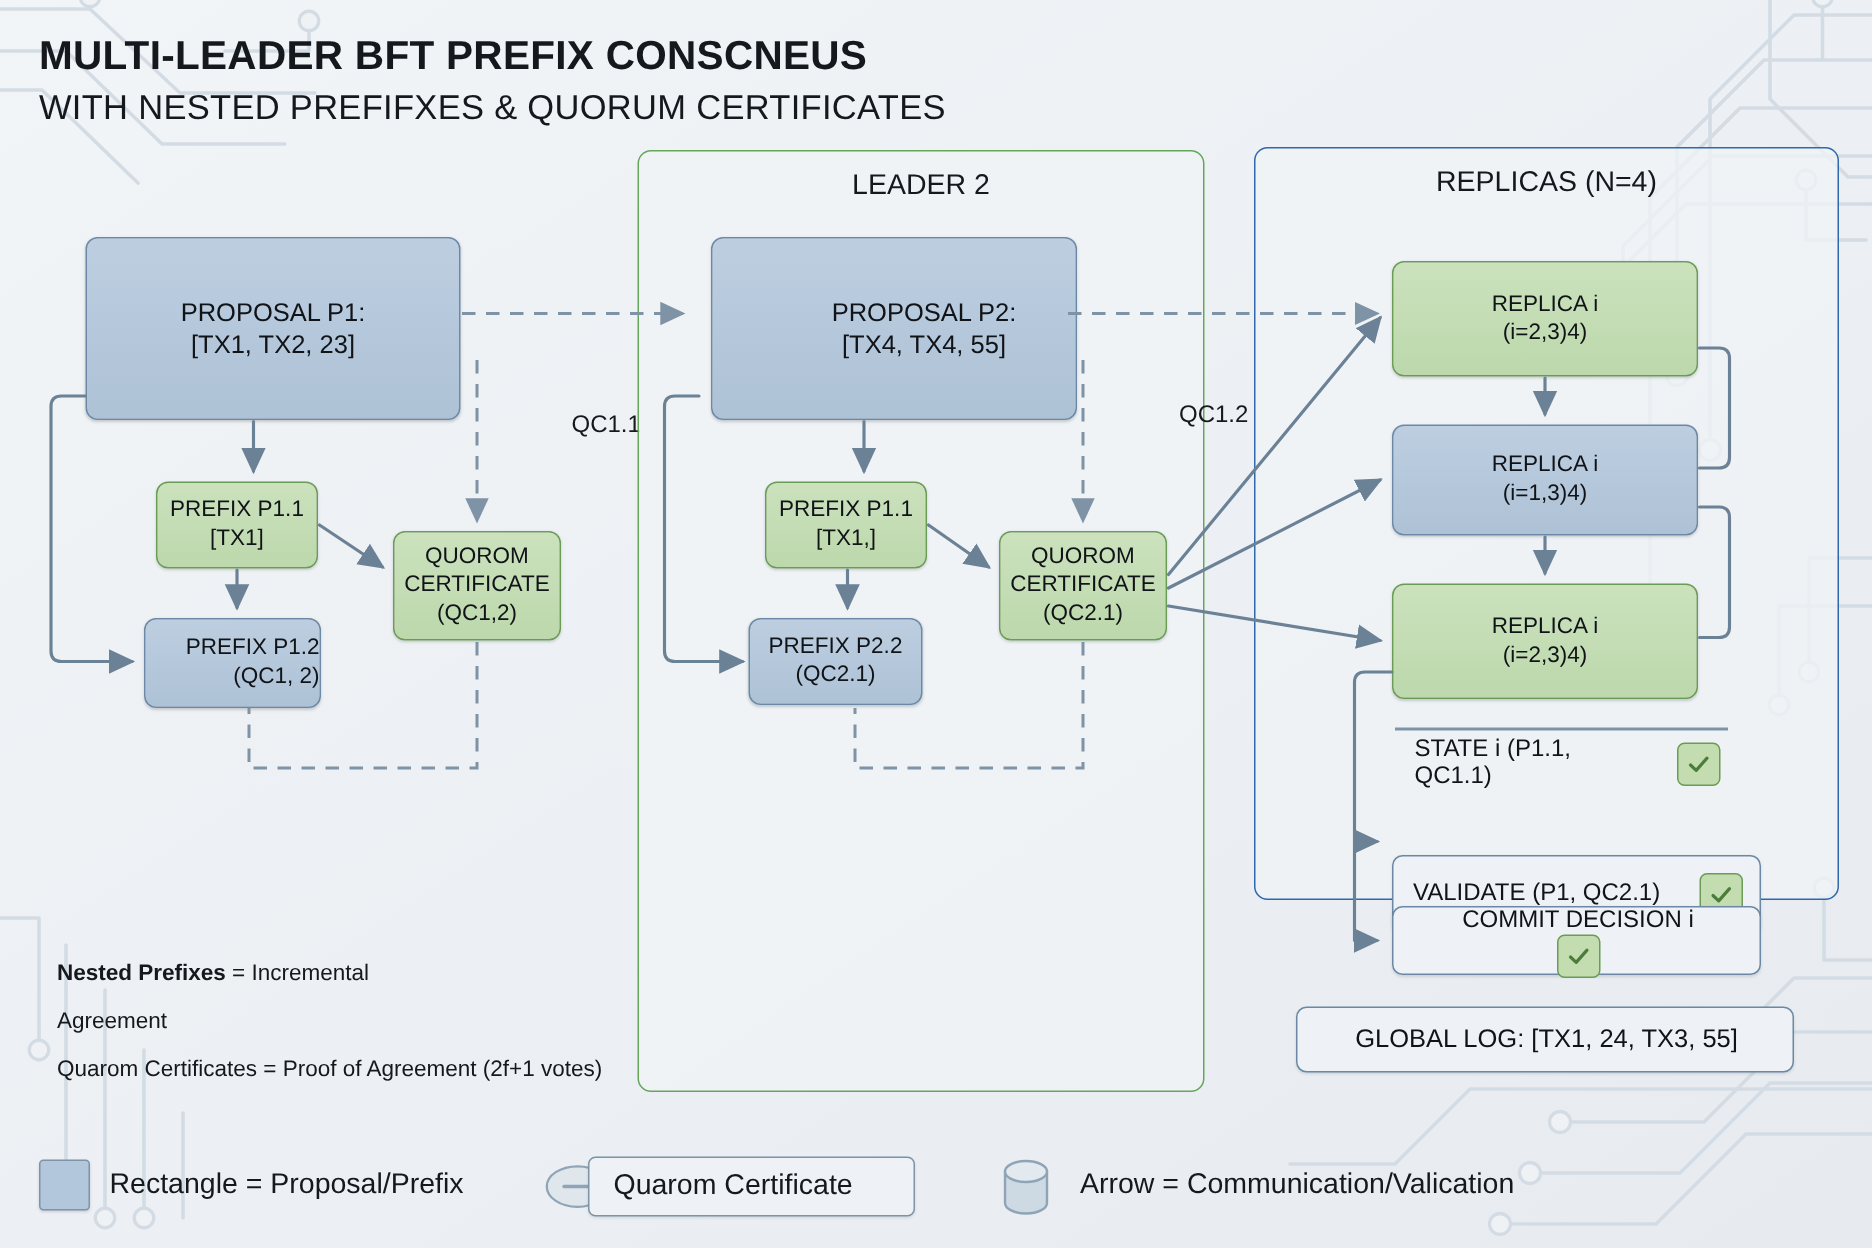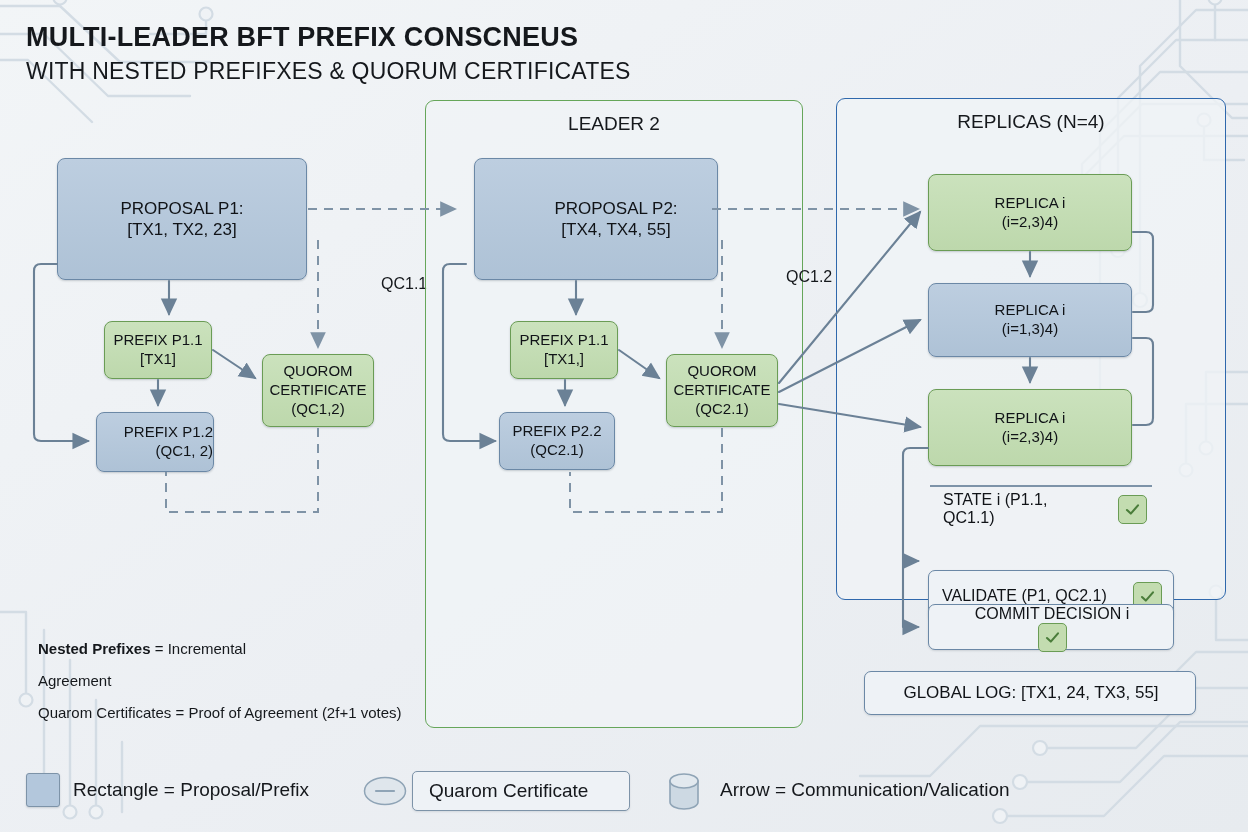--- a/index.html
+++ b/index.html
@@ -259,21 +259,21 @@
   <div class="abs note" style="left:38px;top:672px;">Agreement</div>
   <div class="abs note" style="left:38px;top:704px;">Quarom Certificates = Proof of Agreement (2f+1 votes)</div>
 
   <div class="abs lg-sq" style="left:26px;top:773px;"></div>
   <div class="abs lg-text" style="left:73px;top:779px;">Rectangle = Proposal/Prefix</div>
 
   <svg class="abs" style="left:363px;top:775px;" width="44" height="32" viewBox="0 0 44 32">
     <ellipse cx="22" cy="16" rx="20.5" ry="13.5" fill="#dfe6ec" stroke="#8fa4b6" stroke-width="1.5"></ellipse>
     <line x1="13" y1="16" x2="31" y2="16" stroke="#8fa4b6" stroke-width="2.2" stroke-linecap="round"></line>
   </svg>
-  <div class="abs lg-box" style="left:412px;top:771px;width:218px;height:40px;text-align:center;">
+  <div class="abs lg-box" style="left:392px;top:771px;width:218px;height:40px;text-align:center;">
     <span>Quarom Certificate</span>
   </div>
 
   <svg class="abs" style="left:666px;top:771px;" width="36" height="42" viewBox="0 0 36 42">
     <path d="M4 10 L4 31 A14 7 0 0 0 32 31 L32 10 Z" fill="#cdd9e3" stroke="#8fa4b6" stroke-width="1.6"></path>
     <ellipse cx="18" cy="10" rx="14" ry="7" fill="#e2e9ef" stroke="#8fa4b6" stroke-width="1.6"></ellipse>
   </svg>
   <div class="abs lg-text" style="left:720px;top:779px;">Arrow = Communication/Valication</div>
 
 </div>

